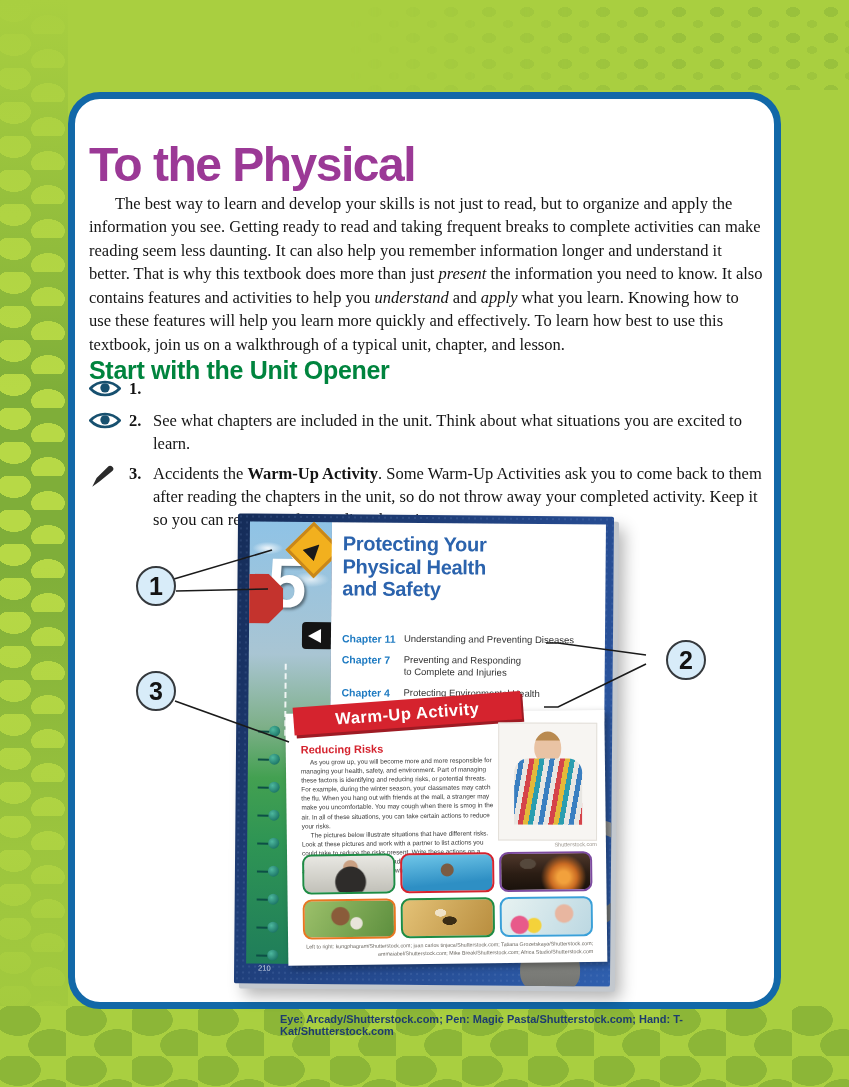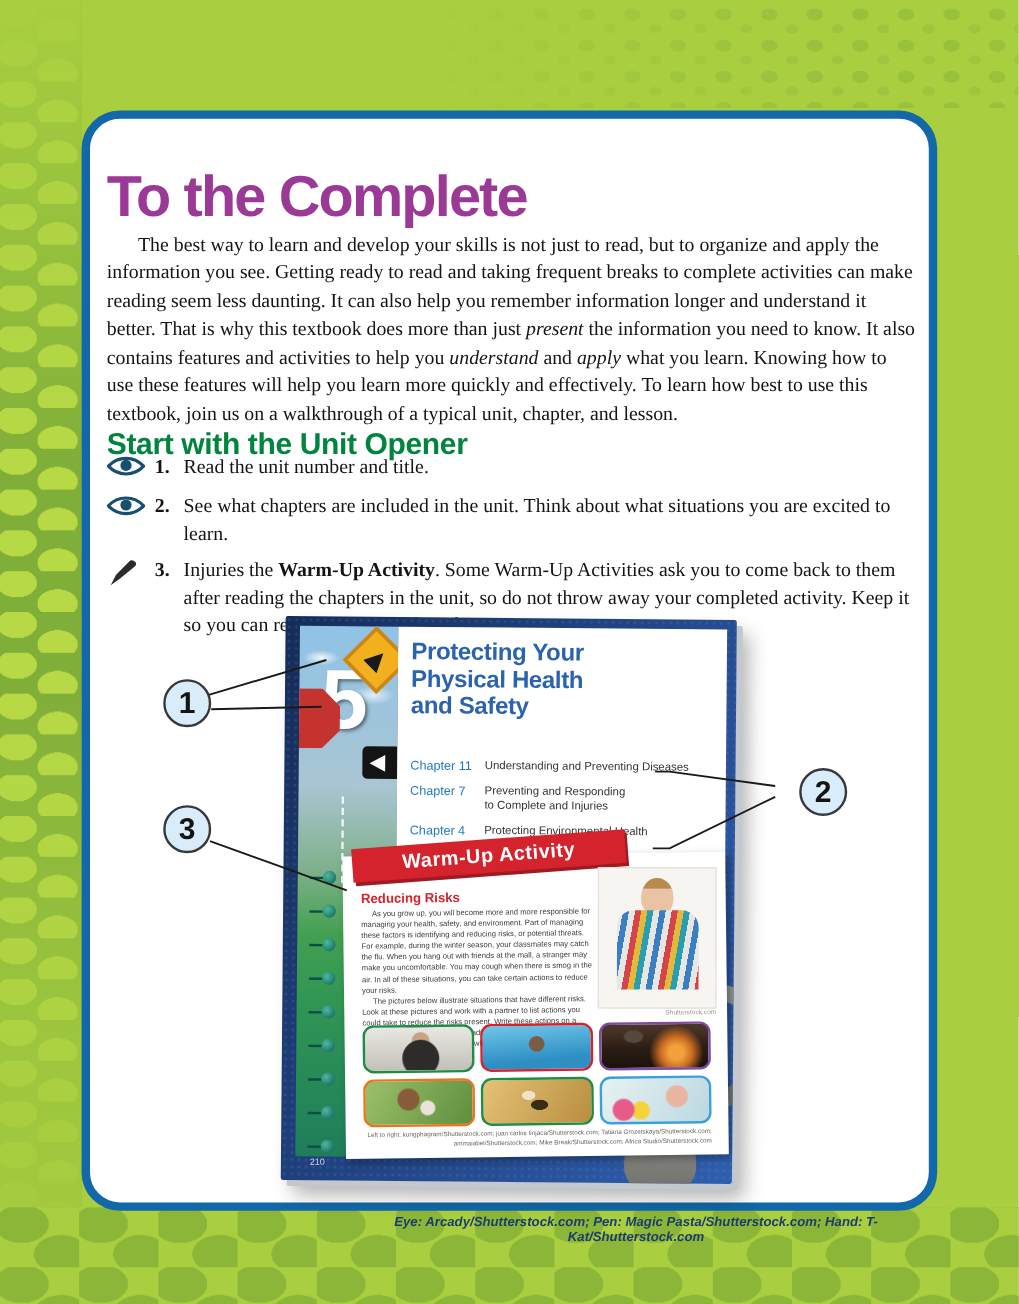--- a/index.html
+++ b/index.html
@@ -63,21 +63,21 @@
   .up-arrowsign{position:absolute;right:-3px;top:100px;width:32px;height:27px;background:#141414;border-radius:4px;}
   .up-arrowsign::after{content:"";position:absolute;left:6px;top:7px;border-right:13px solid #fff;border-top:7px solid transparent;border-bottom:7px solid transparent;}
   .up-dashes{position:absolute;left:36px;top:142px;height:72px;border-left:2px dashed rgba(255,255,255,.85);}
   .up-diamond{position:absolute;left:56px;top:16px;width:34px;height:34px;background:#f2b01e;border:3px solid #c8871a;transform:rotate(45deg);z-index:1;}
   .up-diamond::after{content:"";position:absolute;inset:9px;background:#1a1a1a;clip-path:polygon(50% 0,100% 100%,0 100%);}
 
   .up-panel-top{position:absolute;left:94px;top:8px;width:274px;height:197px;background:#fff;z-index:2;}
   .up-title{position:absolute;left:11px;top:10px;font-size:20px;font-weight:800;line-height:1.13;color:#2b63ad;white-space:pre-line;letter-spacing:-.3px;}
   .up-chapters{position:absolute;left:11px;top:110px;width:256px;}
   .up-chapter{display:flex;margin-bottom:9px;}
-  .up-ch-label{flex:none;width:62px;font-size:10.5px;font-weight:400;color:#1f7bc2;}
+  .up-ch-label{flex:none;width:62px;font-size:10.5px;font-weight:700;color:#1f7bc2;}
   .up-ch-title{font-size:9.5px;color:#333;line-height:1.25;white-space:pre-line;}
 
   .up-panel-warm{position:absolute;left:49px;top:200px;width:319px;height:252px;background:#fff;z-index:3;
     transform:rotate(-1.2deg);transform-origin:top left;box-shadow:3px 3px 7px rgba(0,0,0,.35);}
   .up-banner{position:absolute;left:8px;top:-13px;width:228px;height:28px;background:#d5232e;transform:rotate(-3.5deg);
     box-shadow:2px 3px 0 #9e1b24;display:flex;align-items:center;justify-content:center;}
   .up-banner span{color:#fff;font-weight:800;font-size:16.5px;letter-spacing:.5px;}
   .up-rr-head{position:absolute;left:15px;top:30px;font-size:11px;font-weight:800;color:#d5232e;}
   .up-rr-body{position:absolute;left:15px;top:44px;width:194px;font-size:6.4px;line-height:1.42;color:#3a3a3a;}
   .up-rr-body p{margin:0;text-indent:9px;}
@@ -129,69 +129,68 @@
   
   .lines{position:absolute;left:0;top:0;z-index:5;pointer-events:none;}
   .callout{position:absolute;width:40px;height:40px;border-radius:50%;background:#d8ecf9;border:2.5px solid #35393d;
     box-sizing:border-box;display:flex;align-items:center;justify-content:center;z-index:6;
     font-weight:800;font-size:25px;color:#141414;}
   .callout-1{left:136px;top:566px;}
   .callout-3{left:136px;top:671px;}
   .callout-2{left:666px;top:640px;}
 
   
-  .footer-credit{position:absolute;top:1013px;left:280px;width:500px;text-align:center;z-index:3;
-    font-size:11px;font-style:italic;font-weight:bold;color:#1d3c6e;}
+  .footer-credit{position:absolute;top:1013px;left:280px;width:500px;text-align:left;z-index:3;
+    font-size:11px;font-weight:bold;color:#1d3c6e;}
 </style>
 </head>
 <body>
 
 <div id="page">
 
   <div class="bg-left"></div>
   <div class="bg-bottom"></div>
   <div class="bg-topright"></div>
 
   <div class="card">
 
-    <h1 class="card-title">To the Complete</h1>
+    <h1 class="card-title">To the Physical</h1>
 
     <p class="intro"><span>The best way to learn and develop your skills is not just to read, but to organize and apply the information you see. Getting ready to read and taking frequent breaks to complete activities can make reading seem less daunting. It can also help you remember information longer and understand it better. That is why this textbook does more than just </span><i>present</i><span> the information you need to know. It also contains features and activities to help you </span><i>understand</i><span> and </span><i>apply</i><span> what you learn. Knowing how to use these features will help you learn more quickly and effectively. To learn how best to use this textbook, join us on a walkthrough of a typical unit, chapter, and lesson.</span></p>
 
     <h2 class="section-heading">Start with the Unit Opener</h2>
 
     <div class="steps">
       <div class="step">
         <span class="step-icon">
           <svg width="32" height="19" viewBox="0 0 48 28">
               <path d="M2 14 C14 1 34 1 46 14 C34 27 14 27 2 14 Z" fill="none" stroke="#17506f" stroke-width="4" stroke-linejoin="round"></path>
               <circle cx="24" cy="13" r="7" fill="#17506f"></circle>
             </svg>
         </span>
         <span class="step-num">1.</span>
-        <span class="step-text">Read the unit number and title.</span>
       </div>
       <div class="step">
         <span class="step-icon">
           <svg width="32" height="19" viewBox="0 0 48 28">
               <path d="M2 14 C14 1 34 1 46 14 C34 27 14 27 2 14 Z" fill="none" stroke="#17506f" stroke-width="4" stroke-linejoin="round"></path>
               <circle cx="24" cy="13" r="7" fill="#17506f"></circle>
             </svg>
         </span>
         <span class="step-num">2.</span>
         <span class="step-text">See what chapters are included in the unit. Think about what situations you are excited to learn.</span>
       </div>
       <div class="step">
         <span class="step-icon">
           <svg width="26" height="26" viewBox="0 0 24 24">
               <path d="M3 21 L7 13 L18 2 Q20 1 22 3 Q23.5 5 21 7 L10 16 Z" fill="#2b2b2b"></path>
             </svg>
         </span>
         <span class="step-num">3.</span>
-        <span class="step-text"><span>Injuries the </span><b>Warm-Up Activity</b><span>. Some Warm-Up Activities ask you to come back to them after reading the chapters in the unit, so do not throw away your completed activity. Keep it so you can revisit it after reading the unit.</span></span>
+        <span class="step-text"><span>Accidents the </span><b>Warm-Up Activity</b><span>. Some Warm-Up Activities ask you to come back to them after reading the chapters in the unit, so do not throw away your completed activity. Keep it so you can revisit it after reading the unit.</span></span>
       </div>
     </div>
 
     <div class="unit-page">
 
       <div class="up-strip">
         <span class="up-unit-label">Unit</span>
         <span class="up-unit-number">5</span>
         <span class="up-stop"></span>
         <span class="up-arrowsign"></span>

